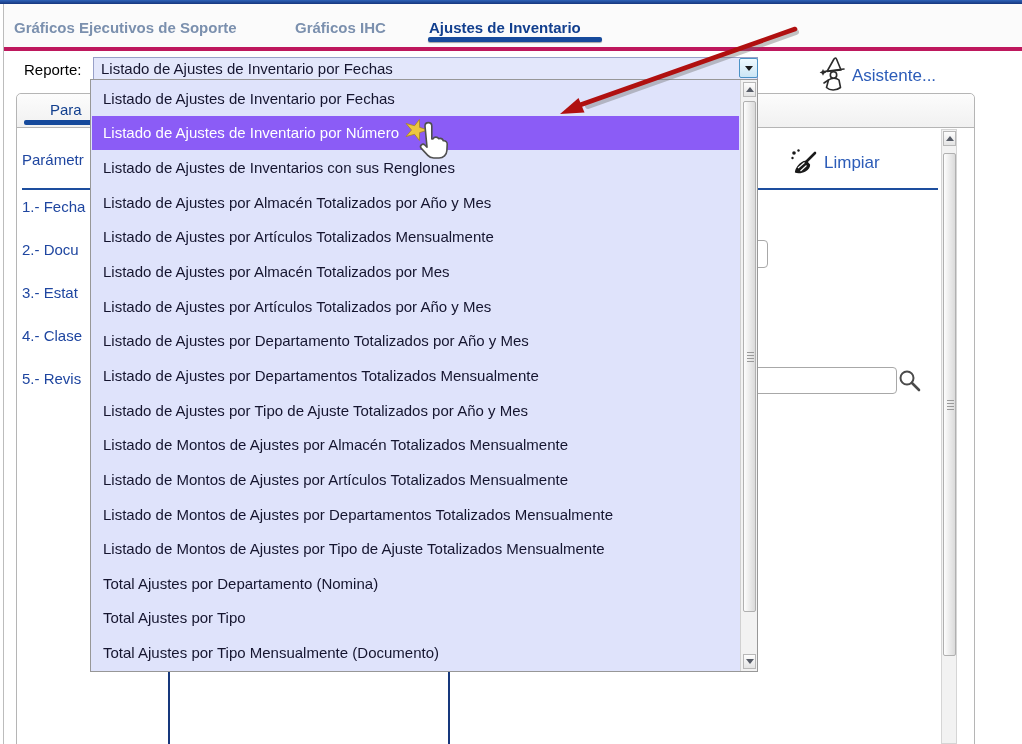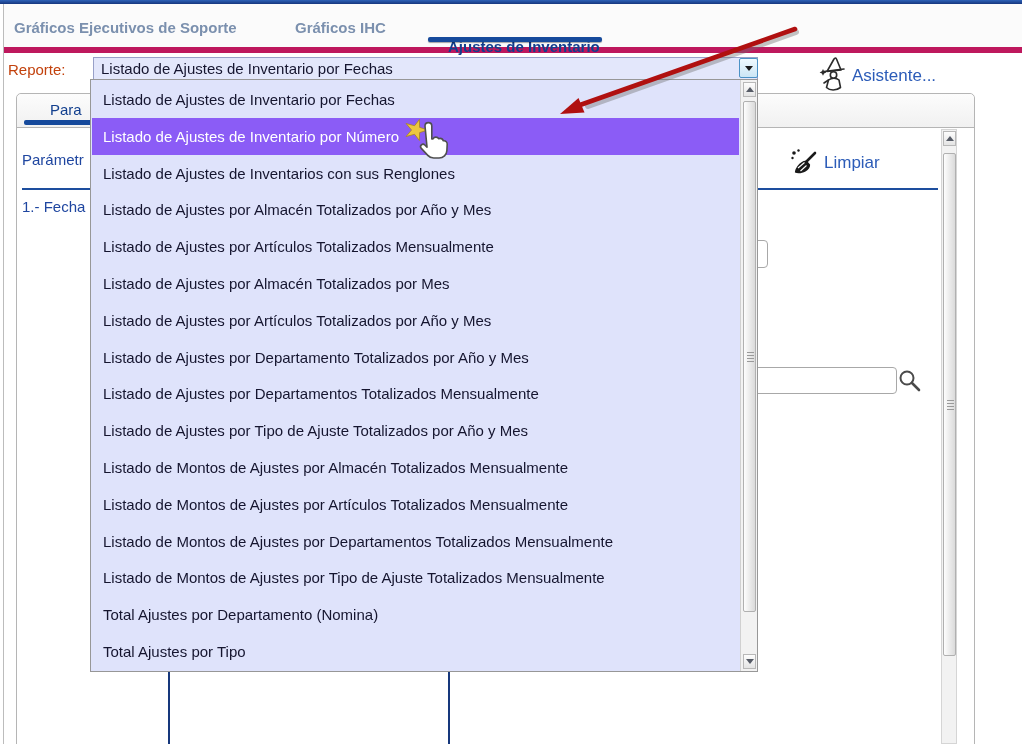--- a/index.html
+++ b/index.html
@@ -9,29 +9,29 @@
     font-family:"Liberation Sans", sans-serif;
     -webkit-font-smoothing:antialiased;
   }
   .abs{position:absolute;}
 
   
   .top-bar{left:0;top:0;width:1022px;height:4px;
     background:linear-gradient(#2e62b8,#16367e);}
   .win-left-border{left:3px;top:4px;width:1px;height:740px;background:#bcbcbc;}
   .tab-strip{left:4px;top:4px;width:1018px;height:43px;background:#fbfbfb;
-    border-bottom:6px solid #be185d;}
+    border-bottom:4px solid #be185d;}
   .tab{position:absolute;top:15px;font-size:15px;font-weight:bold;
     color:#7b90ae;white-space:nowrap;cursor:pointer;}
   .tab.active{color:#123f8e;}
   .tab-underline{left:428px;top:37px;width:174px;height:5px;background:#164a9c;
     border-radius:2px;box-shadow:0 1px 1px rgba(0,0,0,.35);}
 
   
-  .report-label{left:8px;top:61px;font-size:15px;color:#c2410c;}
+  .report-label{left:24px;top:61px;font-size:15px;color:#000000;}
   .select-box{left:93px;top:57px;width:665px;height:23px;background:#e3e7fb;
     border:1px solid #98a0c8;box-sizing:border-box;display:flex;align-items:center;
     font-size:15px;color:#15152f;padding-left:7px;white-space:nowrap;overflow:hidden;}
   .select-arrow-btn{left:739px;top:58px;width:19px;height:20px;box-sizing:border-box;
     background:linear-gradient(#f0fafe,#cbe6f5);border:1px solid #4b92c6;border-radius:2px;
     display:flex;align-items:center;justify-content:center;cursor:pointer;z-index:6;}
   .caret-down{width:0;height:0;border-left:4px solid transparent;
     border-right:4px solid transparent;border-top:5px solid #1b1b1b;}
 
   .assist-link{left:852px;top:66px;font-size:17px;color:#2c5cb8;cursor:pointer;}
@@ -44,21 +44,21 @@
     background:linear-gradient(#fcfcfc,#f1f1f1);border-bottom:1px solid #b5b5b5;
     border-radius:5px 5px 0 0;}
   .inner-tab{left:50px;top:101px;font-size:15px;font-weight:normal;color:#123f8e;cursor:pointer;}
   .inner-tab-underline{left:24px;top:120px;width:116px;height:5px;background:#164a9c;border-radius:2px;}
 
   .params-header{left:22px;top:151px;font-size:15px;color:#1f46a0;white-space:nowrap;}
   .toolbar-underline{left:22px;top:188px;width:916px;height:2px;background:#1d4e9e;}
   .clear-link{left:824px;top:153px;font-size:17px;color:#2c5cb8;cursor:pointer;}
   .broom-icon{left:789px;top:147px;}
 
-  .param-list{left:22px;top:198px;width:120px;display:flex;flex-direction:row;gap:28px;}
+  .param-list{left:22px;top:198px;width:120px;display:flex;flex-direction:column;gap:28px;}
   .param-item{font-size:15px;color:#1f46a0;height:15px;white-space:nowrap;}
 
   .input-fragment{left:690px;top:240px;width:78px;height:28px;box-sizing:border-box;
     background:#fff;border:1px solid #a8a8a8;border-radius:4px;}
   .search-input{left:690px;top:367px;width:207px;height:27px;box-sizing:border-box;
     background:#fff;border:1px solid #a8a8a8;border-radius:4px;font-size:14px;padding:0 6px;
     font-family:"Liberation Sans",sans-serif;}
   .search-icon{left:898px;top:369px;cursor:pointer;}
 
   .bottom-box{left:168px;top:600px;width:282px;height:200px;box-sizing:border-box;
@@ -96,21 +96,21 @@
 </style>
 </head>
 <body>
 
 <div class="abs top-bar"></div>
 <div class="abs win-left-border"></div>
 
 <div class="abs tab-strip">
   <div class="tab" style="left:10px;">Gráficos Ejecutivos de Soporte</div>
   <div class="tab" style="left:291px;">Gráficos IHC</div>
-  <div class="tab active" style="left:444px;margin-top:19px;">Ajustes de Inventario</div>
+  <div class="tab active" style="left:425px;">Ajustes de Inventario</div>
 </div>
 <div class="abs tab-underline"></div>
 
 <div class="abs report-label">Reporte:</div>
 <div class="abs select-box">
   <span>Listado de Ajustes de Inventario por Fechas</span>
 </div>
 <div class="abs select-arrow-btn">
   <span class="caret-down"></span>
 </div>
@@ -187,20 +187,21 @@
       <div class="dd-item">Listado de Ajustes por Artículos Totalizados por Año y Mes</div>
       <div class="dd-item">Listado de Ajustes por Departamento Totalizados por Año y Mes</div>
       <div class="dd-item">Listado de Ajustes por Departamentos Totalizados Mensualmente</div>
       <div class="dd-item">Listado de Ajustes por Tipo de Ajuste Totalizados por Año y Mes</div>
       <div class="dd-item">Listado de Montos de Ajustes por Almacén Totalizados Mensualmente</div>
       <div class="dd-item">Listado de Montos de Ajustes por Artículos Totalizados Mensualmente</div>
       <div class="dd-item">Listado de Montos de Ajustes por Departamentos Totalizados Mensualmente</div>
       <div class="dd-item">Listado de Montos de Ajustes por Tipo de Ajuste Totalizados Mensualmente</div>
       <div class="dd-item">Total Ajustes por Departamento (Nomina)</div>
       <div class="dd-item">Total Ajustes por Tipo</div>
+      <div class="dd-item">Total Ajustes por Tipo Mensualmente (Documento)</div>
     </div>
   <div class="popup-scroll">
     <div class="scroll-btn" style="left:2px;top:2px;">
         <span class="tri-up"></span>
       </div>
     <div class="scroll-thumb" style="left:2px;top:21px;height:511px;">
         <span class="grip"></span>
       </div>
     <div class="scroll-btn" style="left:2px;top:574px;">
         <span class="tri-down"></span>

